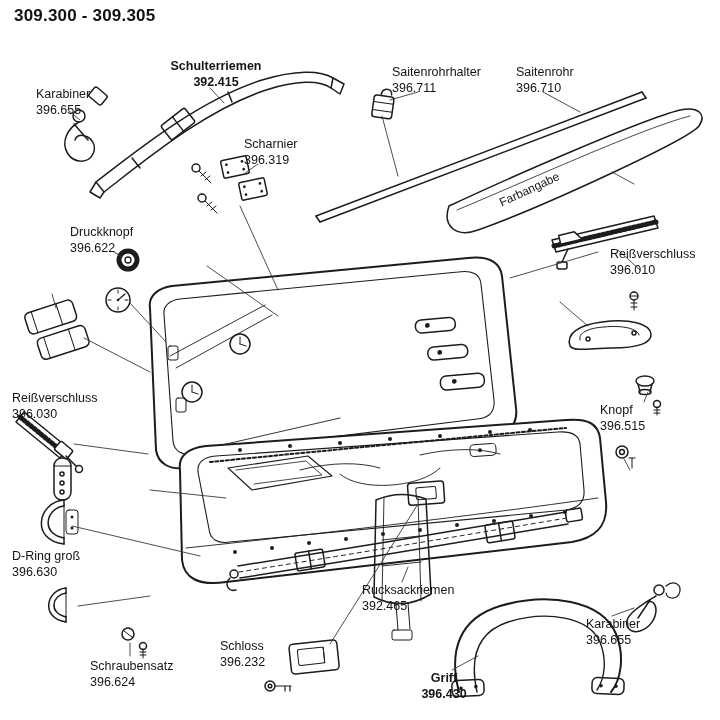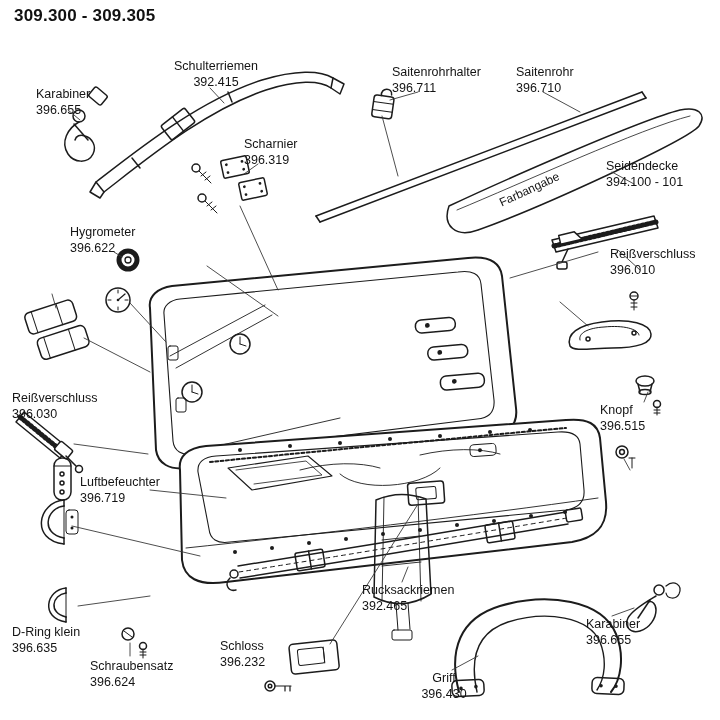--- a/index.html
+++ b/index.html
@@ -2,21 +2,21 @@
 <html><head>
 <meta charset="utf-8">
 <style>
   html,body{margin:0;padding:0;background:#fff;}
   .page{position:relative;width:720px;height:720px;background:#fff;overflow:hidden;
         font-family:"Liberation Sans","DejaVu Sans",sans-serif;color:#111;}
   .stage{position:absolute;left:0;top:0;width:720px;height:720px;}
   .title{position:absolute;left:14px;top:6px;font-size:17px;font-weight:bold;letter-spacing:.2px;}
   .lbl{position:absolute;font-size:12.5px;line-height:1.28;color:#141414;white-space:nowrap;}
   .lbl span{display:block;}
-  .c{text-align:center;}
+  .c{text-align:center;font-weight:bold;}
   .rot{position:absolute;font-size:12px;color:#141414;transform:rotate(-25deg);transform-origin:left center;}
 </style>
 </head>
 <body>
 
 <div class="page">
 
   <svg class="stage" viewBox="0 0 720 720">
     <g stroke="#1c1c1c" stroke-width="1.5" fill="none" stroke-linecap="round" stroke-linejoin="round">
 
@@ -337,48 +337,40 @@
     <span>396.319</span>
   </div>
   <div class="lbl" style="left:392px;top:64px">
     <span>Saitenrohrhalter</span>
     <span>396.711</span>
   </div>
   <div class="lbl" style="left:516px;top:64px">
     <span>Saitenrohr</span>
     <span>396.710</span>
   </div>
-  <div class="lbl" style="left:606px;top:158px">
-    <span>Seidendecke</span>
-    <span>394.100 - 101</span>
-  </div>
   <div class="rot" style="left:500px;top:196px">Farbangabe</div>
   <div class="lbl" style="left:70px;top:224px">
-    <span>Hygrometer</span>
+    <span>Druckknopf</span>
     <span>396.622</span>
   </div>
   <div class="lbl" style="left:610px;top:246px">
     <span>Reißverschluss</span>
     <span>396.010</span>
   </div>
   <div class="lbl" style="left:12px;top:390px">
     <span>Reißverschluss</span>
     <span>396.030</span>
   </div>
   <div class="lbl" style="left:600px;top:402px">
     <span>Knopf</span>
     <span>396.515</span>
   </div>
-  <div class="lbl" style="left:80px;top:474px">
-    <span>Luftbefeuchter</span>
-    <span>396.719</span>
-  </div>
-  <div class="lbl" style="left:12px;top:624px">
-    <span>D-Ring klein</span>
-    <span>396.635</span>
+  <div class="lbl" style="left:12px;top:548px">
+    <span>D-Ring groß</span>
+    <span>396.630</span>
   </div>
   <div class="lbl" style="left:90px;top:658px">
     <span>Schraubensatz</span>
     <span>396.624</span>
   </div>
   <div class="lbl" style="left:220px;top:638px">
     <span>Schloss</span>
     <span>396.232</span>
   </div>
   <div class="lbl" style="left:362px;top:582px">

